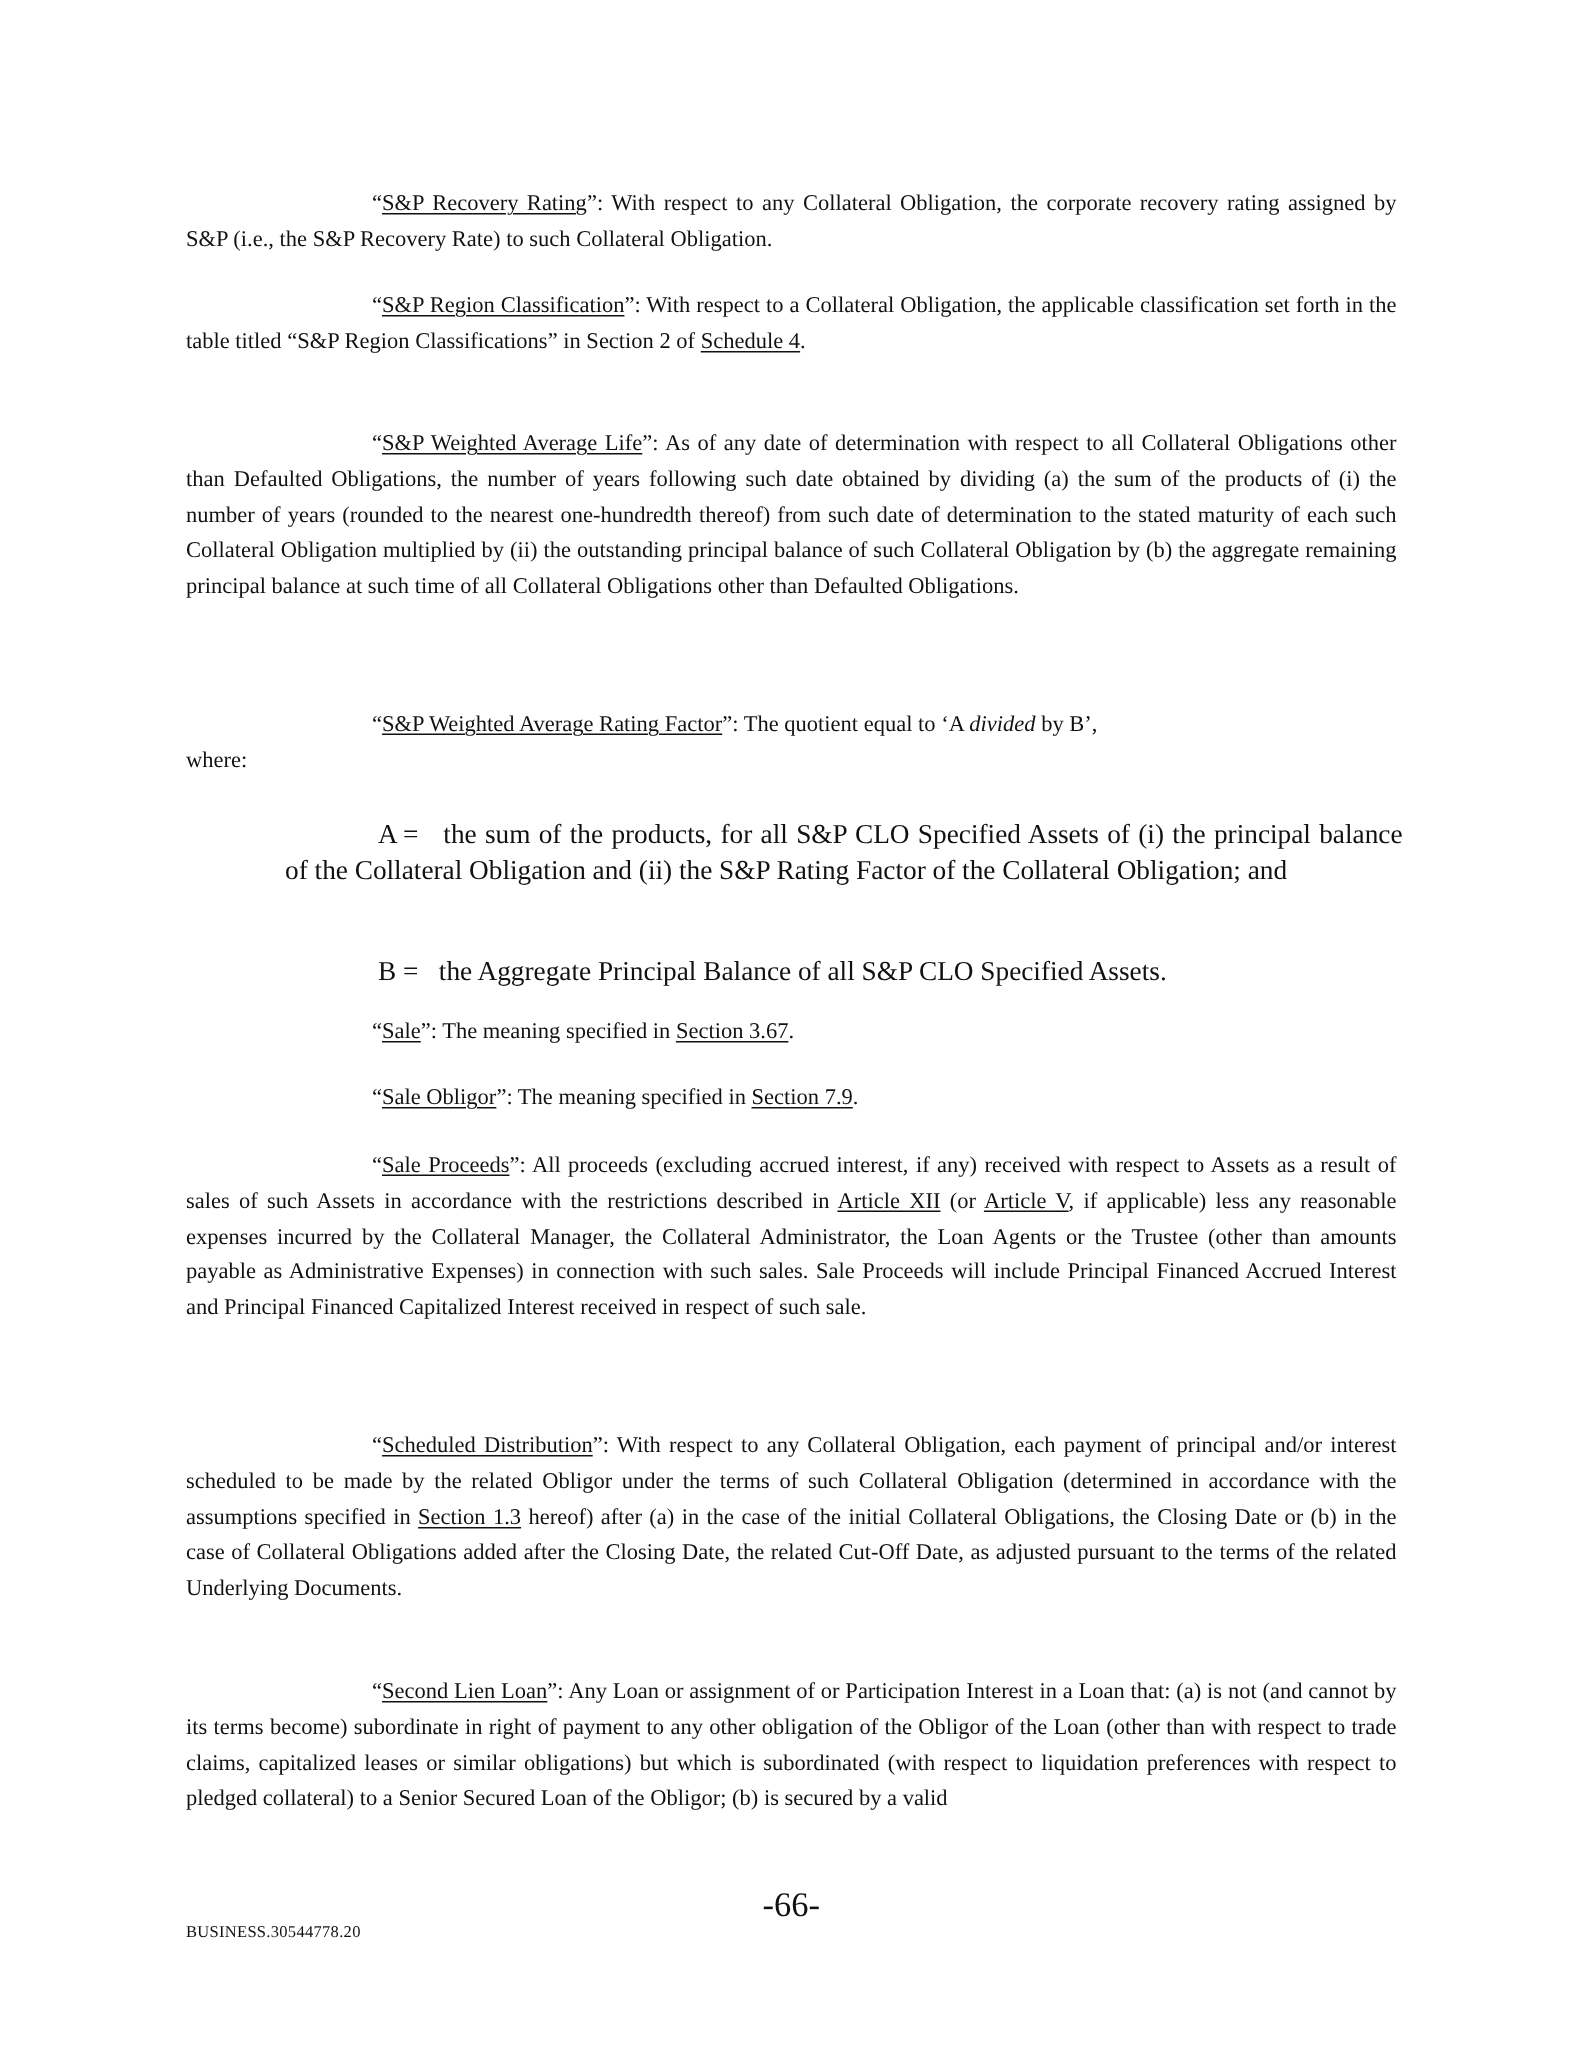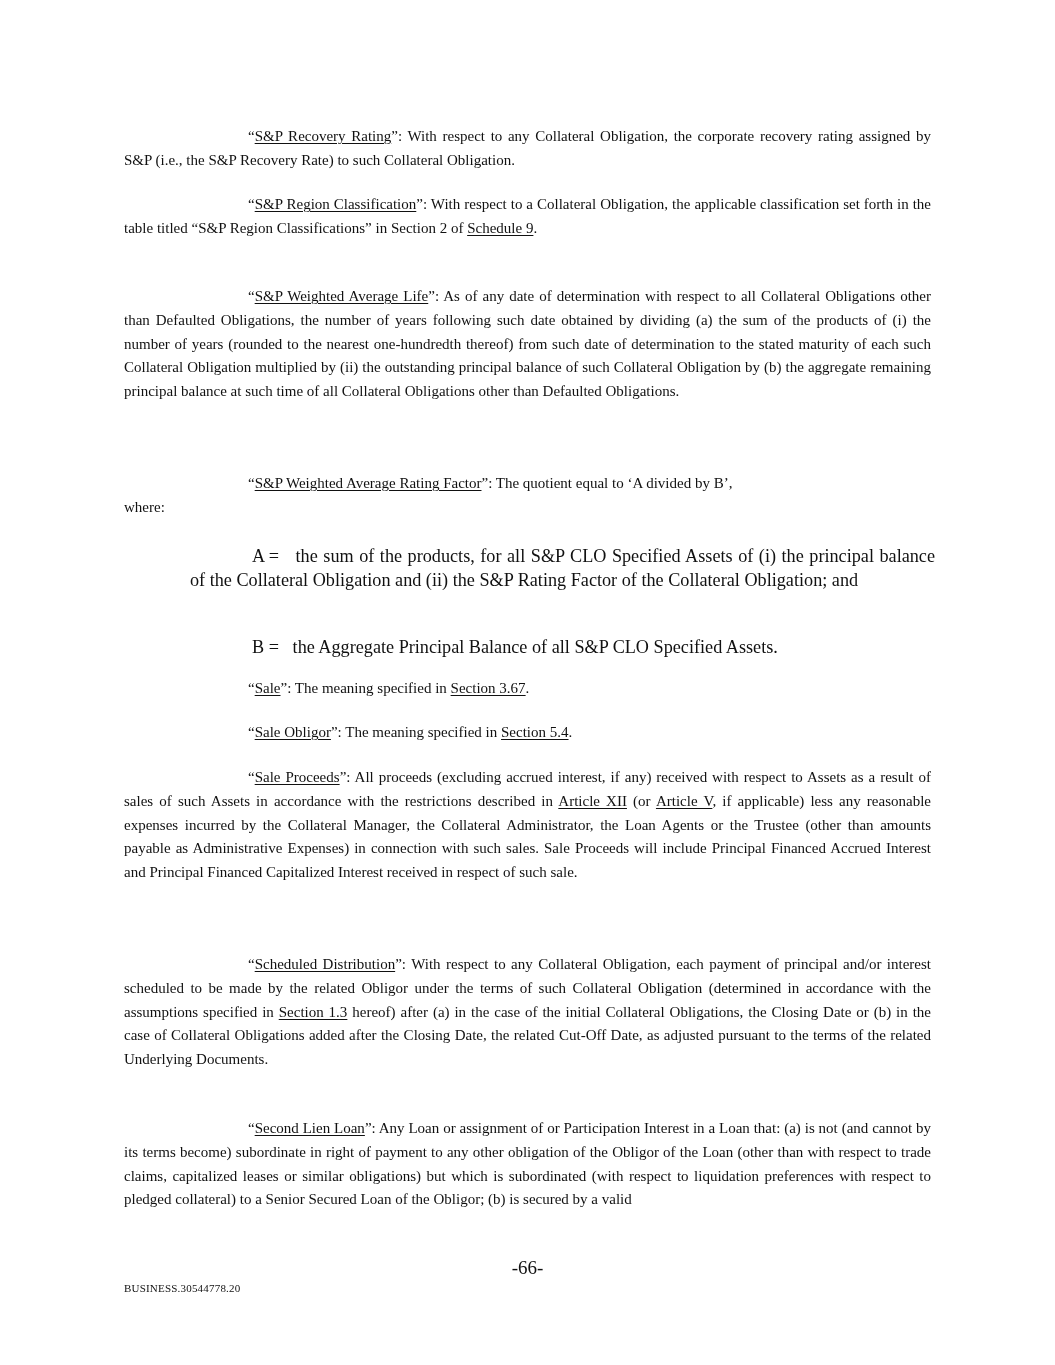--- a/index.html
+++ b/index.html
@@ -9,56 +9,56 @@
     color: #111111;
   }
   .page { position: absolute; left: 0; top: 0; width: 1055px; height: 1365px; }
   .para {
     position: absolute; left: 124px; width: 807px;
     font-size: 15px; line-height: 23.8px;
     text-align: justify; margin: 0;
   }
   .para.indent { text-indent: 124px; }
   .ul { text-decoration: underline; text-underline-offset: 2px; text-decoration-thickness: 1px; }
-  .it { }
+  .it { font-style: italic; }
   .hang {
     position: absolute; left: 186px; width: 745px;
     font-size: 18.2px; line-height: 23.8px; text-align: justify; margin: 4px;
   }
   .hang .lead { display: inline-block; margin-left: 62px; }
   .page-num {
     position: absolute; top: 1257px; left: 0; width: 1055px; text-align: center;
-    font-size: 19px;
+    font-size: 23px;
   }
   .doc-id {
     position: absolute; top: 1282px; left: 124px;
     font-size: 11px; letter-spacing: 0.2px;
   }
 </style>
 </head>
 <body>
 
 <div class="page">
 
   <p class="para indent" style="top:125px"><span>“</span><span class="ul">S&amp;P Recovery Rating</span><span>”</span><span>:  With respect to any Collateral Obligation, the corporate recovery rating assigned by S&amp;P (i.e., the S&amp;P Recovery Rate) to such Collateral Obligation.</span></p>
 
-  <p class="para indent" style="top:193px"><span>“</span><span class="ul">S&amp;P Region Classification</span><span>”</span><span>:  With respect to a Collateral Obligation, the applicable classification set forth in the table titled “S&amp;P Region Classifications” in Section 2 of </span><span class="ul">Schedule 9</span><span>.</span></p>
+  <p class="para indent" style="top:193px"><span>“</span><span class="ul">S&amp;P Region Classification</span><span>”</span><span>:  With respect to a Collateral Obligation, the applicable classification set forth in the table titled “S&amp;P Region Classifications” in Section 2 of </span><span class="ul">Schedule 4</span><span>.</span></p>
 
   <p class="para indent" style="top:285px"><span>“</span><span class="ul">S&amp;P Weighted Average Life</span><span>”</span><span>:  As of any date of determination with respect to all Collateral Obligations other than Defaulted Obligations, the number of years following such date obtained by dividing (a) the sum of the products of (i) the number of years (rounded to the nearest one-hundredth thereof) from such date of determination to the stated maturity of each such Collateral Obligation multiplied by (ii) the outstanding principal balance of such Collateral Obligation by (b) the aggregate remaining principal balance at such time of all Collateral Obligations other than Defaulted Obligations.</span></p>
 
   <p class="para indent" style="top:472px"><span>“</span><span class="ul">S&amp;P Weighted Average Rating Factor</span><span>”</span><span>:  The quotient equal to ‘A </span><span class="it">divided</span><span> by B’,</span></p>
   <p class="para" style="top:496px">where:</p>
 
   <p class="hang" style="top:541px"><span class="lead">A =</span>&nbsp;&nbsp;&nbsp;<span>the sum of the products, for all S&amp;P CLO Specified Assets of (i) the principal balance of the Collateral Obligation and (ii) the S&amp;P Rating Factor of the Collateral Obligation; and</span></p>
 
   <p class="hang" style="top:632px"><span class="lead">B =</span>&nbsp;&nbsp;&nbsp;<span>the Aggregate Principal Balance of all S&amp;P CLO Specified Assets.</span></p>
 
   <p class="para indent" style="top:677px"><span>“</span><span class="ul">Sale</span><span>”</span><span>:  The meaning specified in </span><span class="ul">Section 3.67</span><span>.</span></p>
 
-  <p class="para indent" style="top:721px"><span>“</span><span class="ul">Sale Obligor</span><span>”</span><span>:  The meaning specified in </span><span class="ul">Section 5.4</span><span>.</span></p>
+  <p class="para indent" style="top:721px"><span>“</span><span class="ul">Sale Obligor</span><span>”</span><span>:  The meaning specified in </span><span class="ul">Section 7.9</span><span>.</span></p>
 
   <p class="para indent" style="top:766px"><span>“</span><span class="ul">Sale Proceeds</span><span>”</span><span>:  All proceeds (excluding accrued interest, if any) received with respect to Assets as a result of sales of such Assets in accordance with the restrictions described in </span><span class="ul">Article XII</span><span> (or </span><span class="ul">Article V</span><span>, if applicable) less any reasonable expenses incurred by the Collateral Manager, the Collateral Administrator, the Loan Agents or the Trustee (other than amounts payable as Administrative Expenses) in connection with such sales.  Sale Proceeds will include Principal Financed Accrued Interest and Principal Financed Capitalized Interest received in respect of such sale.</span></p>
 
   <p class="para indent" style="top:953px"><span>“</span><span class="ul">Scheduled Distribution</span><span>”</span><span>:  With respect to any Collateral Obligation, each payment of principal and/or interest scheduled to be made by the related Obligor under the terms of such Collateral Obligation (determined in accordance with the assumptions specified in </span><span class="ul">Section 1.3</span><span> hereof) after (a) in the case of the initial Collateral Obligations, the Closing Date or (b) in the case of Collateral Obligations added after the Closing Date, the related Cut-Off Date, as adjusted pursuant to the terms of the related Underlying Documents.</span></p>
 
   <p class="para indent" style="top:1117px"><span>“</span><span class="ul">Second Lien Loan</span><span>”</span><span>:  Any Loan or assignment of or Participation Interest in a Loan that:  (a) is not (and cannot by its terms become) subordinate in right of payment to any other obligation of the Obligor of the Loan (other than with respect to trade claims, capitalized leases or similar obligations) but which is subordinated (with respect to liquidation preferences with respect to pledged collateral) to a Senior Secured Loan of the Obligor; (b) is secured by a valid</span></p>
 
   <div class="page-num">-66-</div>
   <div class="doc-id">BUSINESS.30544778.20</div>
 </div>

